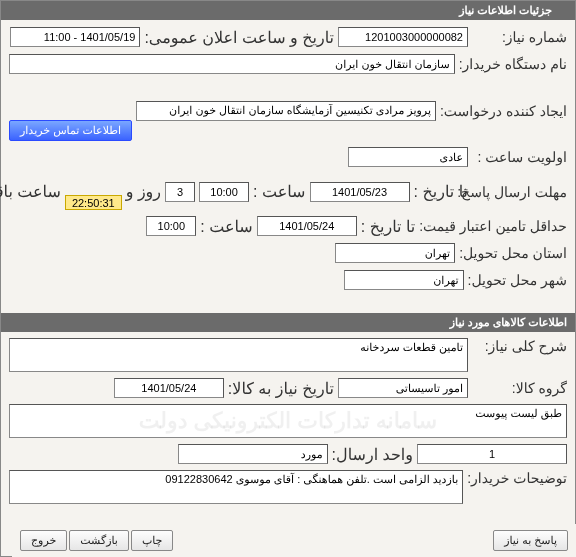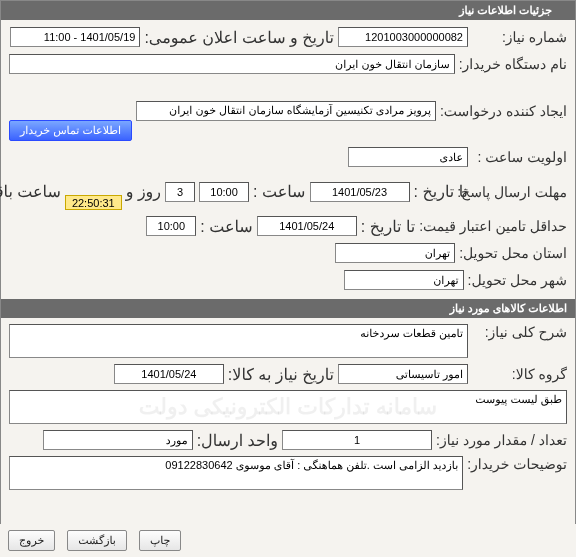--- a/index.html
+++ b/index.html
@@ -27,21 +27,21 @@
   padding: 3px 23px;
   font-size: 11px;
   font-weight: bold;
 }
 .section-header {
   background: #6b6b6b;
   color: #fff;
   padding: 3px 8px;
   font-size: 11px;
   font-weight: bold;
-  margin-top: 2px;
+  margin-top: 16px;
 }
 .content {
   padding: 6px 8px;
   display: flex;
   flex-direction: column;
   gap: 5px;
 }
 .row {
   display: flex;
   align-items: center;
@@ -93,26 +93,26 @@
 }
 .btn-blue {
   background: linear-gradient(#7aa7ff,#3b63ff);
   color: #fff;
   border: 1px solid #2a4aff;
   margin-top: 40px;
 }
 .footer {
   position: absolute;
   bottom: 0;
-  left: 0;
+  left: 12px;
   right: 0;
   padding: 6px 8px;
   background: #f5f3ef;
   display: flex;
-  gap: 12px;
+  gap: 2px;
   justify-content: flex-start;
   direction: ltr;
 }
 .watermark {
   position: absolute;
   top: 50%;
   left: 50%;
   transform: translate(-50%,-50%);
   font-size: 22px;
   color: rgba(0,0,0,0.06);
@@ -213,33 +213,33 @@
       <input type="text" style="width: 130px;" value="امور تاسیساتی">
       <span class="label-inline">تاریخ نیاز به کالا:</span>
       <input type="text" style="width: 110px; text-align: center;" value="1401/05/24">
     </div>
 
     <div class="row" style="align-items:flex-start">
       <textarea style="flex: 1 1 0%; height: 34px;">طبق لیست پیوست</textarea>
     </div>
 
     <div class="row">
-      <span class="label">تعداد / مقدار مورد نیاز:</span>
       <input type="text" style="width: 150px; text-align: center;" value="1">
       <span class="label-inline">واحد ارسال:</span>
       <input type="text" style="width: 150px;" value="مورد">
     </div>
 
     <div class="row" style="align-items:flex-start">
       <span class="label">توضیحات خریدار:</span>
       <textarea style="flex: 1 1 0%; height: 34px;">بازدید الزامی است .تلفن هماهنگی : آقای موسوی 09122830642</textarea>
     </div>
 
   </div>
 
   <div class="footer">
     <button class="btn">خروج</button>
     <button class="btn">بازگشت</button>
     <button class="btn">چاپ</button>
     <div style="flex:1"></div>
+    <button class="btn">پاسخ به نیاز</button>
   </div>
 
 </div>
 
 </body></html>

